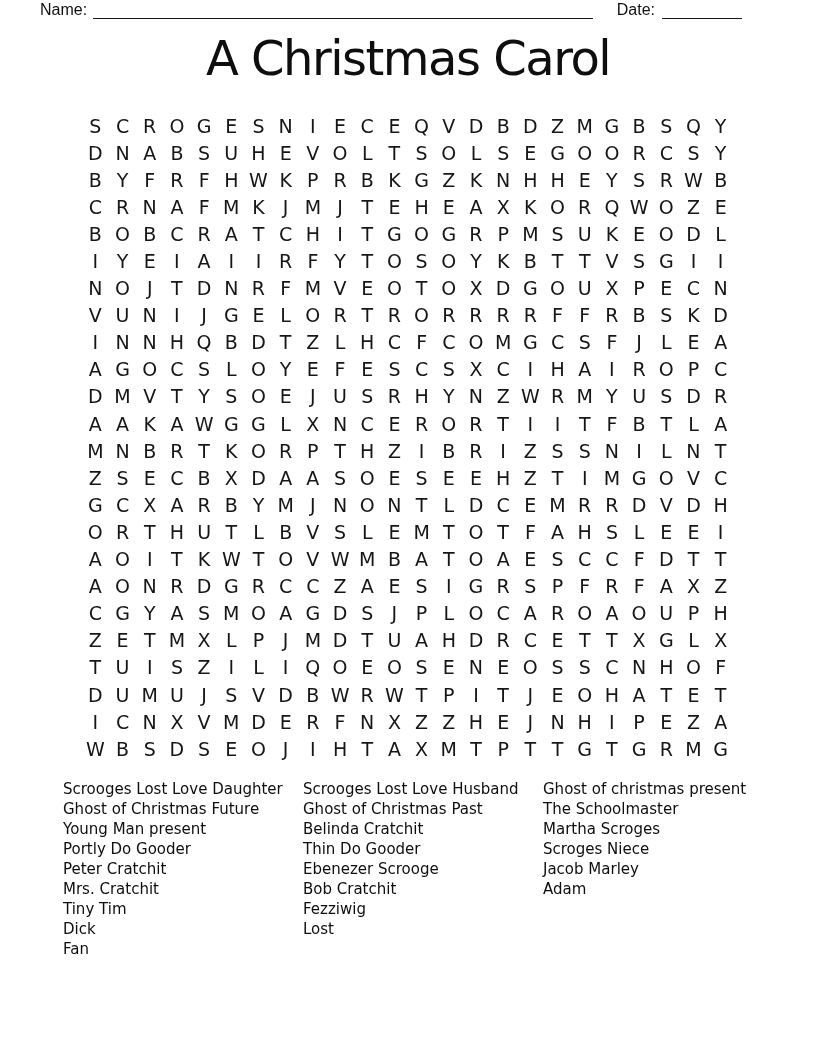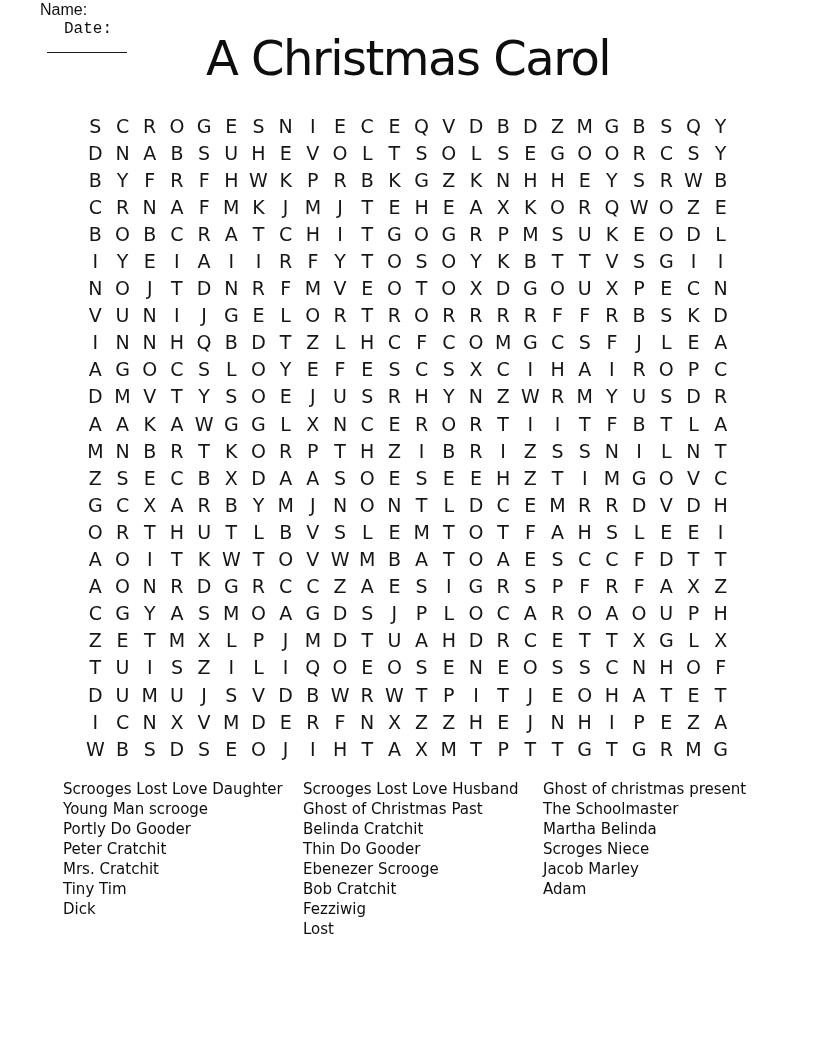--- a/index.html
+++ b/index.html
@@ -14,33 +14,32 @@
     overflow: hidden;
   }
 
   
   .name-row {
     position: absolute;
     top: 1px;
     left: 40px;
     width: 702px;
     display: flex;
-    align-items: flex-start;
+    align-items: flex-end;
     font-family: "Liberation Sans", sans-serif;
     font-size: 16px;
     line-height: 18px;
-    flex-direction: column;
   }
   .blank-line {
     display: inline-block;
     border-bottom: 1.6px solid #1a1a1a;
     height: 15px;
   }
   .name-line { flex: 1; margin-left: 6px; }
-  .date-label { margin-left: 24px; font-family: Liberation Mono, monospace; }
+  .date-label { margin-left: 24px; }
   .date-line { width: 80px; margin-left: 7px; }
 
   
   .title {
     position: absolute;
     top: 30px;
     left: 0;
     width: 100%;
     margin: 0;
     text-align: center;
@@ -721,40 +720,42 @@
         <span class="grid-cell">G</span>
         <span class="grid-cell">R</span>
         <span class="grid-cell">M</span>
         <span class="grid-cell">G</span>
       </div>
     </div>
 
   <div class="word-lists">
     <div class="word-col">
         <div class="word-item">Scrooges Lost Love Daughter</div>
-        <div class="word-item">Young Man scrooge</div>
+        <div class="word-item">Ghost of Christmas Future</div>
+        <div class="word-item">Young Man present</div>
         <div class="word-item">Portly Do Gooder</div>
         <div class="word-item">Peter Cratchit</div>
         <div class="word-item">Mrs. Cratchit</div>
         <div class="word-item">Tiny Tim</div>
         <div class="word-item">Dick</div>
+        <div class="word-item">Fan</div>
       </div>
     <div class="word-col">
         <div class="word-item">Scrooges Lost Love Husband</div>
         <div class="word-item">Ghost of Christmas Past</div>
         <div class="word-item">Belinda Cratchit</div>
         <div class="word-item">Thin Do Gooder</div>
         <div class="word-item">Ebenezer Scrooge</div>
         <div class="word-item">Bob Cratchit</div>
         <div class="word-item">Fezziwig</div>
         <div class="word-item">Lost</div>
       </div>
     <div class="word-col">
         <div class="word-item">Ghost of christmas present</div>
         <div class="word-item">The Schoolmaster</div>
-        <div class="word-item">Martha Belinda</div>
+        <div class="word-item">Martha Scroges</div>
         <div class="word-item">Scroges Niece</div>
         <div class="word-item">Jacob Marley</div>
         <div class="word-item">Adam</div>
       </div>
   </div>
 
 </div>
 
 </body></html>

